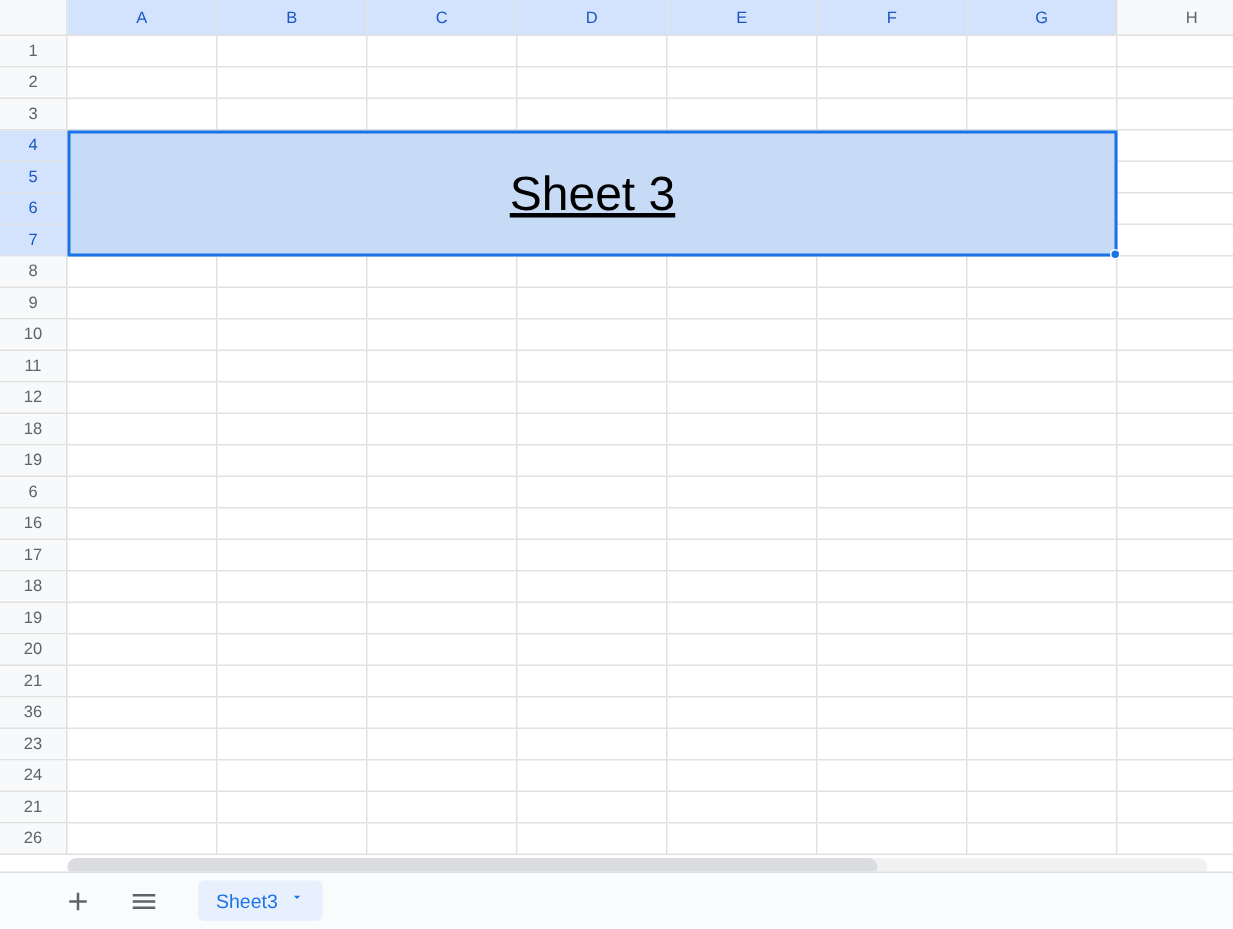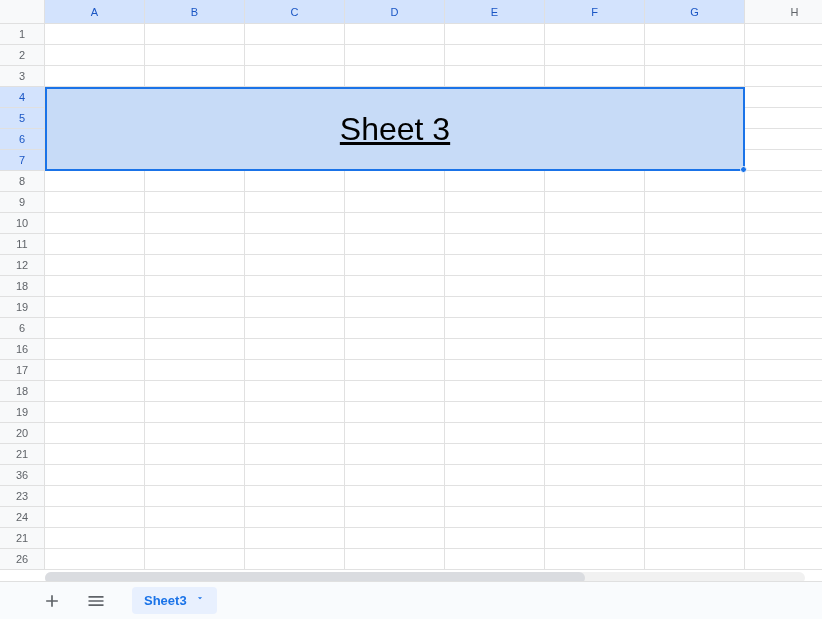--- a/index.html
+++ b/index.html
@@ -142,21 +142,21 @@
       border-radius: 4px;
     }
     .sheet-tab {
       display: flex;
       align-items: flex-start;
       gap: 8px;
       padding: 6px 12px;
       background: #e8f0fe;
       color: #1a73e8;
       font-size: 13px;
-      font-weight: 700;
+      font-weight: 400;
       border-radius: 4px;
       cursor: pointer;
       margin-left: 6px;
     }
     .sheet-tab svg { fill: #1a73e8; }
   </style>
 </head>
 <body>
 
 <div class="grid-area">

